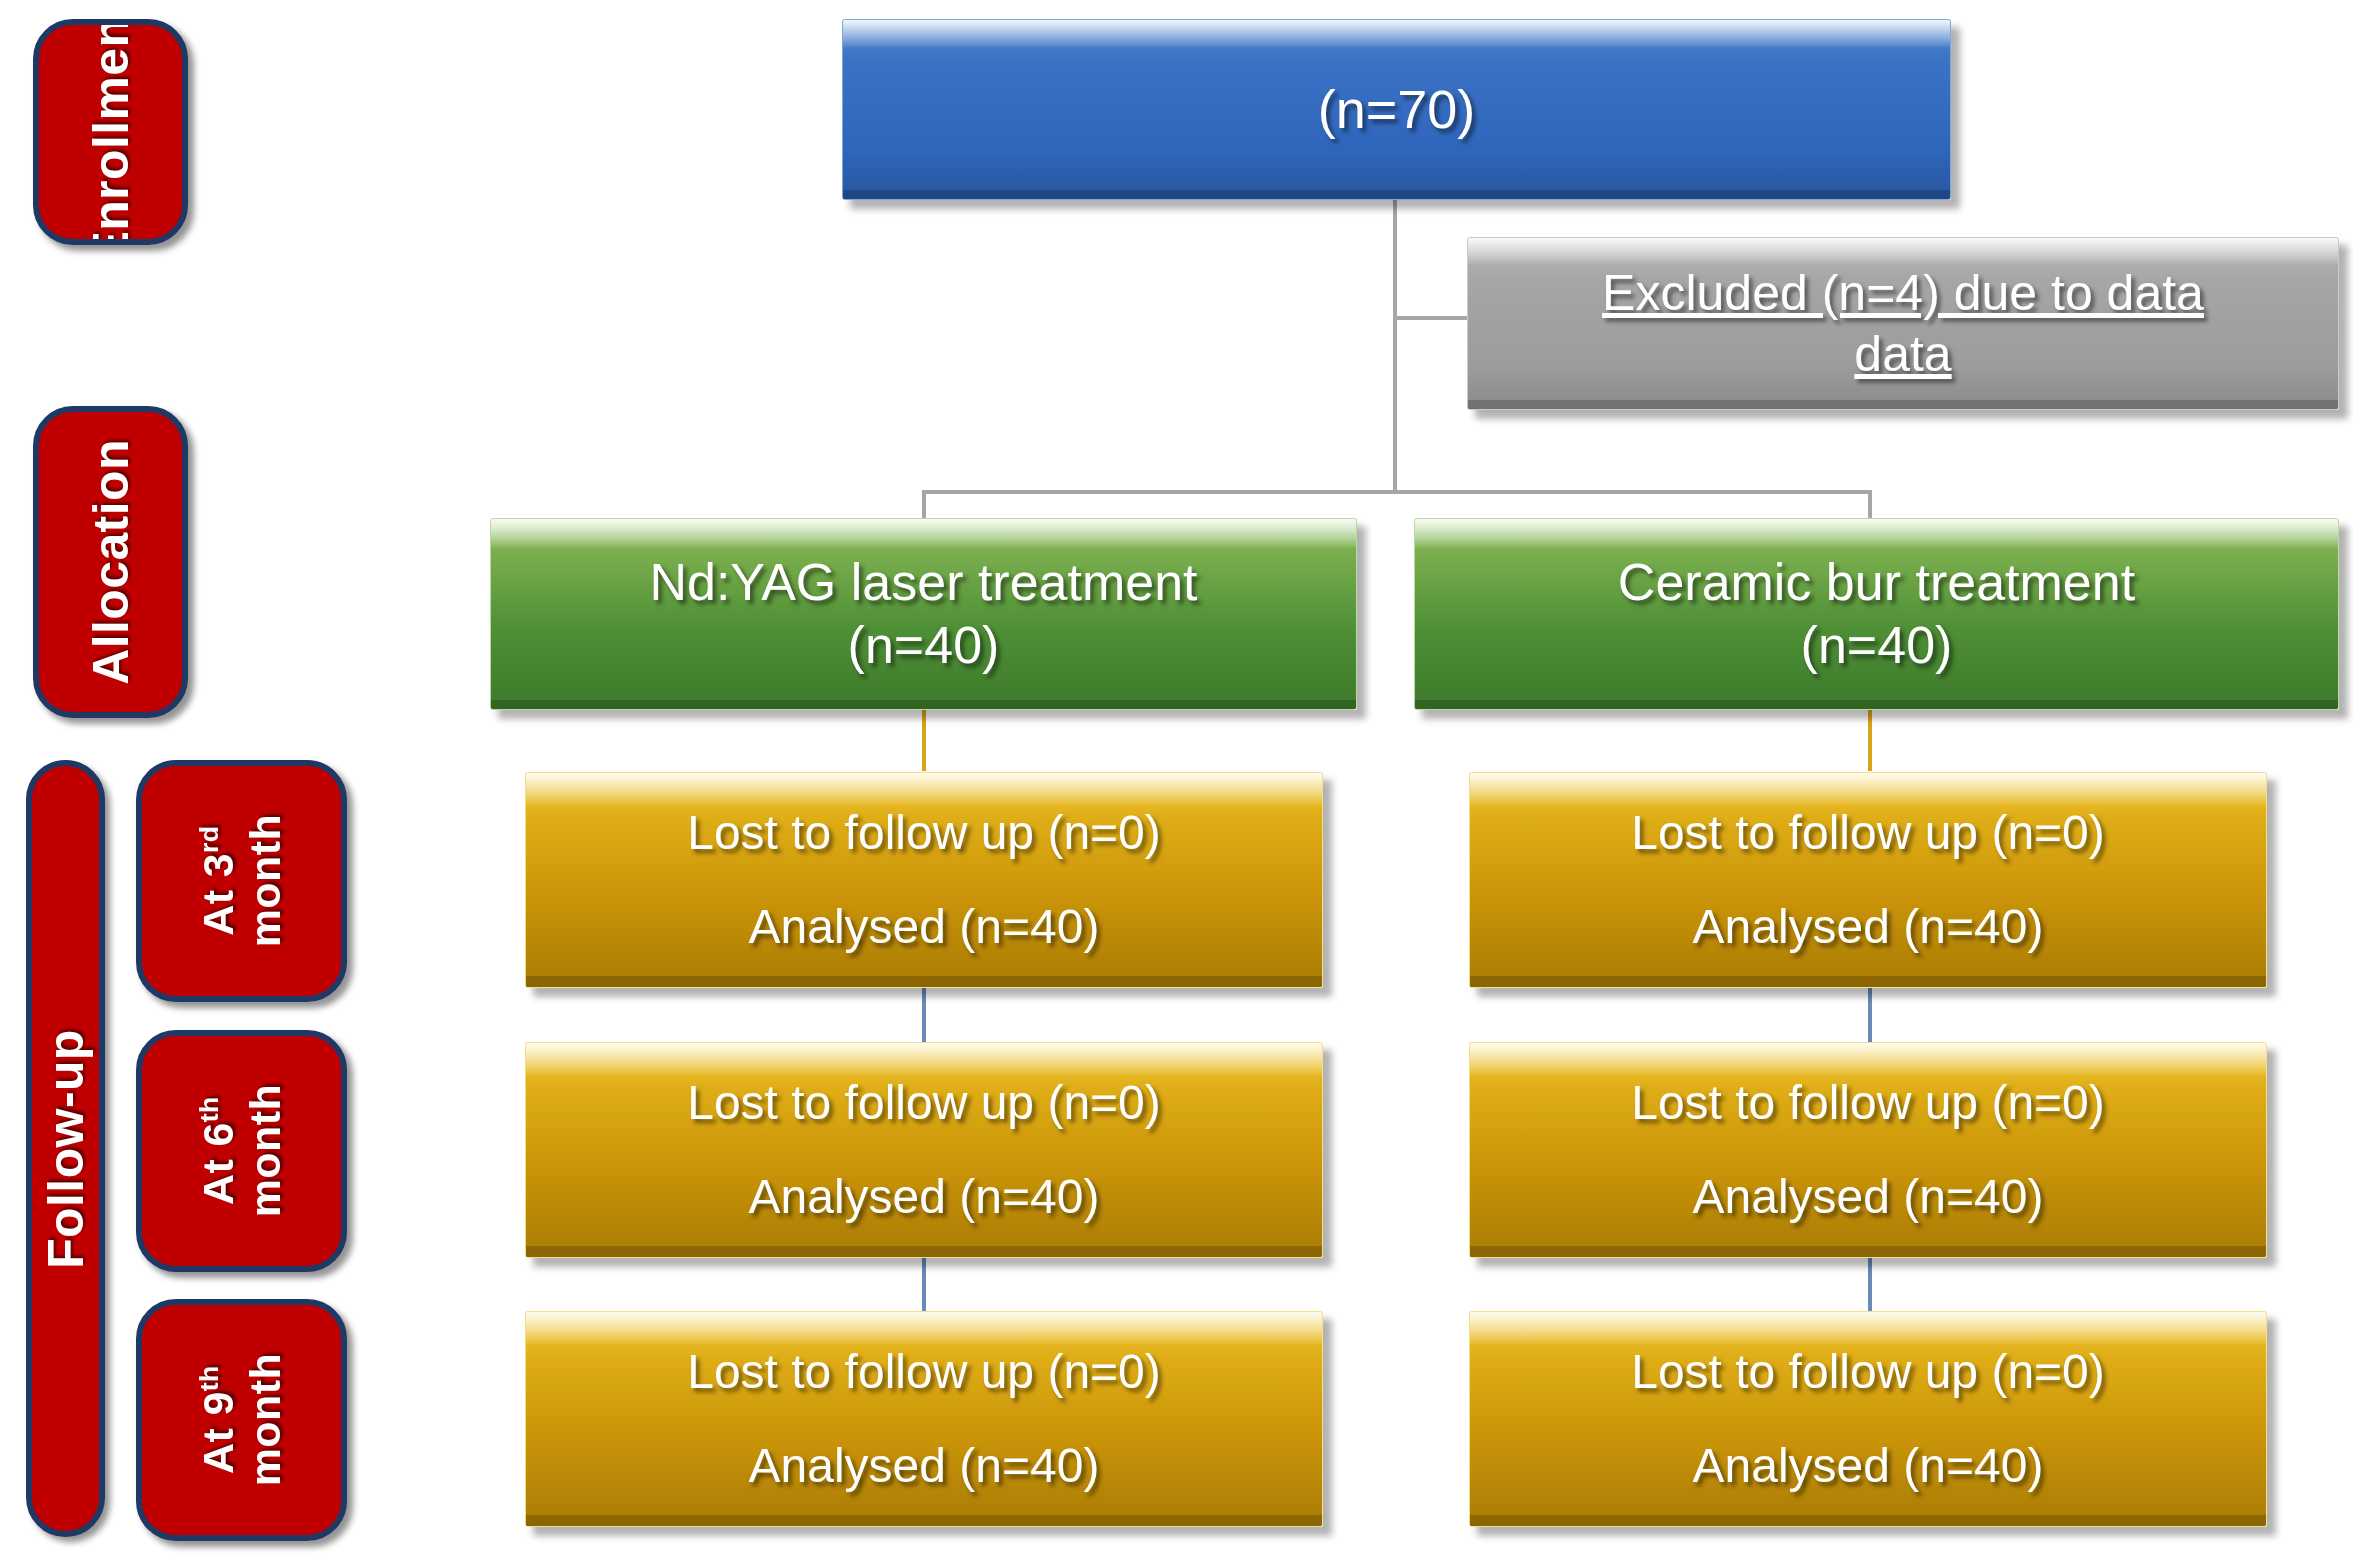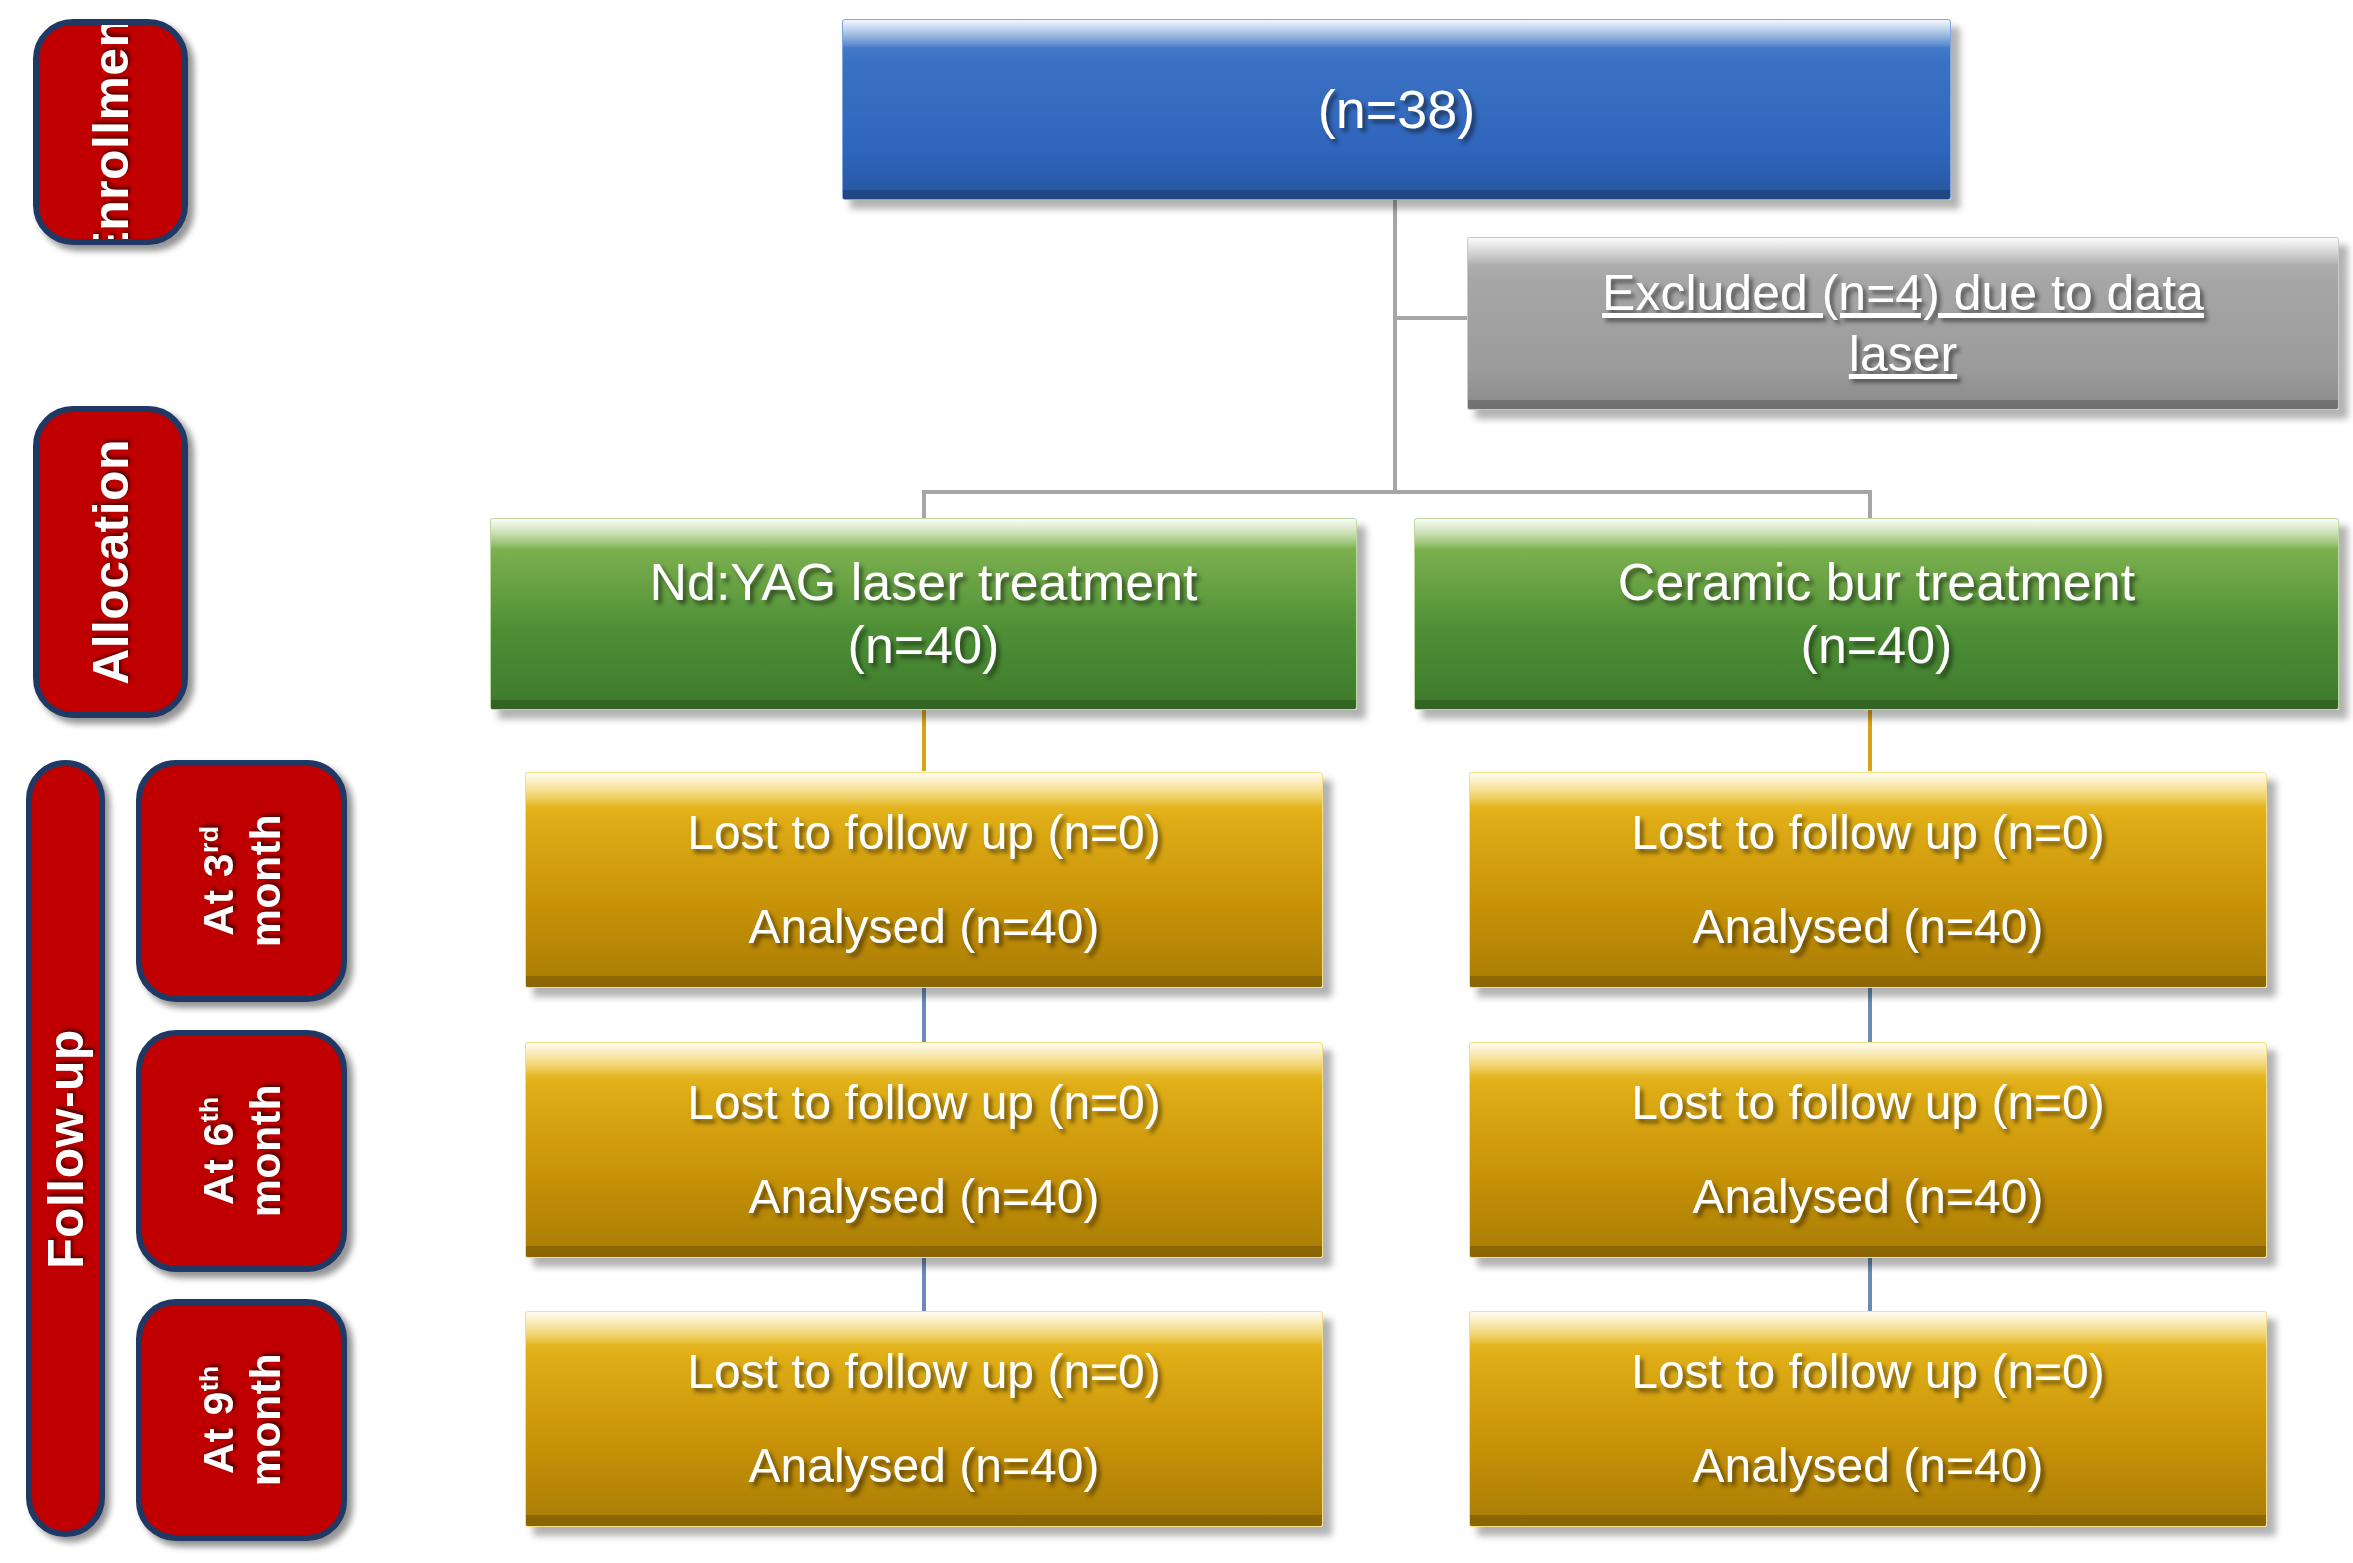--- a/index.html
+++ b/index.html
@@ -168,26 +168,26 @@
 
   <div class="conn v c-gold" style="left:922px; top:709px; width:3.5px; height:62px;"></div>
   <div class="conn v c-gold" style="left:1868px; top:709px; width:3.5px; height:62px;"></div>
 
   <div class="conn v c-steel" style="left:922px; top:987px; width:3.5px; height:60px;"></div>
   <div class="conn v c-steel" style="left:1868px; top:987px; width:3.5px; height:60px;"></div>
   <div class="conn v c-steel" style="left:922px; top:1256px; width:3.5px; height:60px;"></div>
   <div class="conn v c-steel" style="left:1868px; top:1256px; width:3.5px; height:60px;"></div>
 
   <div class="node blue" style="left:842px; top:19px; width:1109px; height:181px;">
-    <span class="txt">(n=38)</span>
+    <span class="txt">(n=70)</span>
   </div>
 
   <div class="node gray" style="left:1467px; top:237px; width:872px; height:173px;">
     <span class="txt">Excluded (n=4) due to data</span>
-    <span class="txt">laser</span>
+    <span class="txt">data</span>
   </div>
 
   <div class="node green" style="left:490px; top:518px; width:867px; height:192px;">
     <span class="txt">Nd:YAG laser treatment</span>
     <span class="txt">(n=40)</span>
   </div>
 
   <div class="node green" style="left:1414px; top:518px; width:925px; height:192px;">
     <span class="txt">Ceramic bur treatment</span>
     <span class="txt">(n=40)</span>

